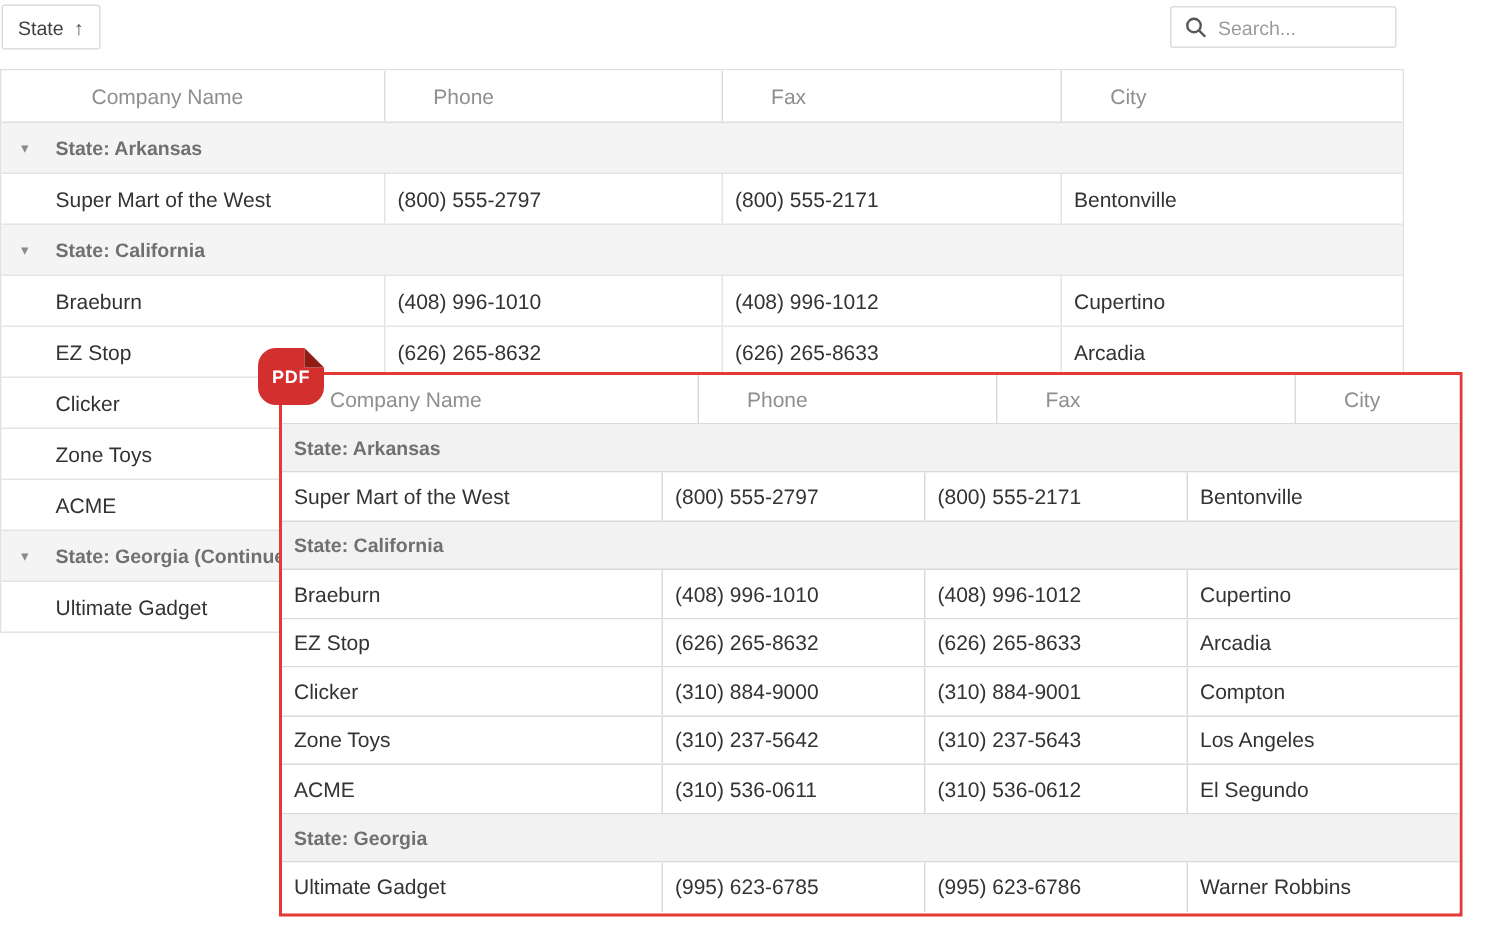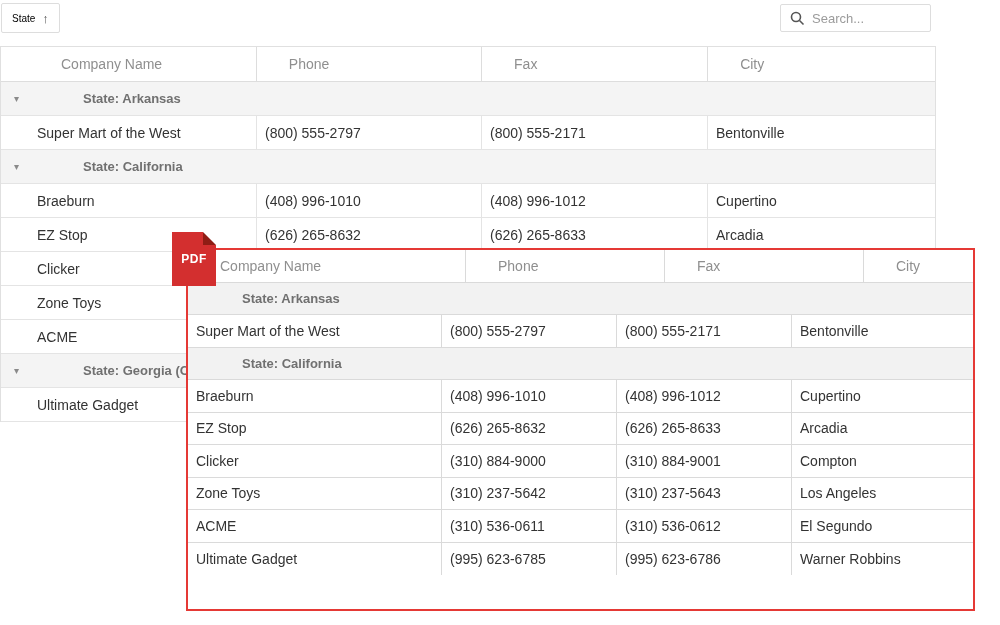--- a/index.html
+++ b/index.html
@@ -1,36 +1,36 @@
 <!DOCTYPE html>
 <html><head>
 <meta charset="utf-8">
 <style>
   * { box-sizing: border-box; margin: 0; padding: 0; }
   html, body { width: 1000px; height: 625px; }
   body { font-family: "Liberation Sans", sans-serif; background: #fff; position: relative; overflow: hidden; color: #333; }
 
   
   .group-chip { position: absolute; left: 1px; top: 3px; height: 30px; border: 1px solid #ddd; border-radius: 2px; display: flex; align-items: center; gap: 7px; padding: 0 10px; background: #fff; cursor: pointer; }
-  .chip-label { font-size: 10px; color: #000000; }
+  .chip-label { font-size: 13px; color: #404040; }
   .chip-sort { font-size: 13px; color: #555; }
 
   
   .search-box { position: absolute; left: 780px; top: 4px; width: 151px; height: 28px; border: 1px solid #ddd; border-radius: 2px; display: flex; align-items: center; padding: 0 8px; gap: 7px; background: #fff; }
   .search-box svg { flex: 0 0 auto; }
   .search-box input { flex: 1; min-width: 0; border: 0; outline: 0; font: 13px "Liberation Sans", sans-serif; color: #a21caf; background: transparent; }
   .search-box input::placeholder { color: #9b9b9b; }
 
   
   .row { display: flex; align-items: stretch; background: #fff; border-bottom: 1px solid #e4e4e4; overflow: hidden; white-space: nowrap; }
   .cell { display: flex; align-items: center; padding: 0 8px; overflow: hidden; font-size: 14px; }
   .header-row .cell { color: #8f8f8f; margin-left: 24px; }
   .group-row { background: #f4f4f4; align-items: center; }
   .chevron { width: 36px; padding-left: 13px; font-size: 10px; color: #8a8a8a; flex: 0 0 auto; display: flex; align-items: center; }
-  .group-label { font-size: 13px; font-weight: bold; color: #707070; margin-left: 46px; }
+  .group-label { font-size: 13px; font-weight: bold; color: #707070; }
 
   
   .main-grid { position: absolute; left: 0; top: 46px; width: 936px; border: 1px solid #e0e0e0; border-bottom: 0; z-index: 1; background: #fff; }
   .main-grid .row { height: 34px; }
   .main-grid .header-row { height: 35px; border-bottom: 1px solid #ddd; }
   .main-grid .cell { border-right: 1px solid #e4e4e4; }
   .main-grid .header-row .cell { border-right: 1px solid #ddd; }
   .main-grid .cell:last-child { border-right: 0; }
   .main-grid .c0 { width: 256px; padding-left: 36px; }
   .main-grid .c1 { width: 225px; }
@@ -44,21 +44,21 @@
   .pdf-grid .cell { border-right: 1px solid #dadada; }
   .pdf-grid .cell:last-child { border-right: 0; }
   .pdf-grid .c0 { width: 254px; }
   .pdf-grid .c1 { width: 175px; }
   .pdf-grid .c2 { width: 175px; }
   .pdf-grid .c3 { flex: 1; }
   .pdf-grid .group-row { background: #f2f2f2; }
   .pdf-grid .group-label { padding-left: 8px; }
 
   
-  .pdf-icon { position: absolute; left: 172px; top: 232px; width: 44px; height: 54px; background: #d32f2f; border-radius: 0; z-index: 6; display: flex; align-items: center; justify-content: center; color: #fff; font-size: 12px; font-weight: bold; letter-spacing: 0.5px; }
+  .pdf-icon { position: absolute; left: 172px; top: 232px; width: 44px; height: 38px; background: #d32f2f; border-radius: 12px; z-index: 6; display: flex; align-items: center; justify-content: center; color: #fff; font-size: 12px; font-weight: bold; letter-spacing: 0.5px; }
   .pdf-icon::after { content: ""; position: absolute; top: 0; right: 0; width: 0; height: 0; border-top: 13px solid #fff; border-left: 13px solid #8f1d15; }
 </style>
 </head>
 <body>
 
 <div class="group-chip">
   <span class="chip-label">State</span>
   <span class="chip-sort">↑</span>
 </div>
 
@@ -176,20 +176,23 @@
         <div class="cell c1">(310) 237-5642</div>
         <div class="cell c2">(310) 237-5643</div>
         <div class="cell c3">Los Angeles</div>
       </div>
       <div class="row data-row">
         <div class="cell c0">ACME</div>
         <div class="cell c1">(310) 536-0611</div>
         <div class="cell c2">(310) 536-0612</div>
         <div class="cell c3">El Segundo</div>
       </div>
+      <div class="row group-row">
+        <span class="group-label">State: Georgia</span>
+      </div>
       <div class="row data-row">
         <div class="cell c0">Ultimate Gadget</div>
         <div class="cell c1">(995) 623-6785</div>
         <div class="cell c2">(995) 623-6786</div>
         <div class="cell c3">Warner Robbins</div>
       </div>
     </div>
 </div>
 
 <div class="pdf-icon">

